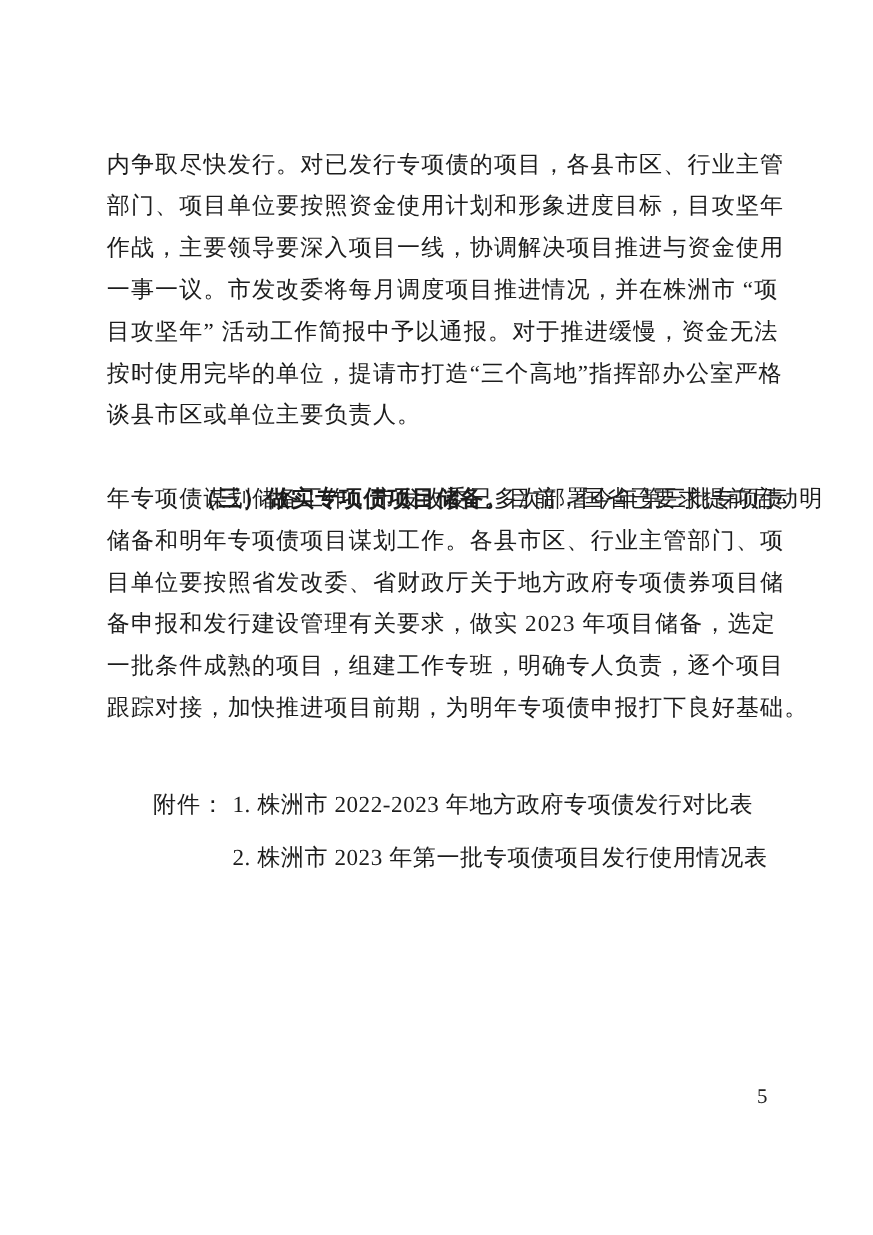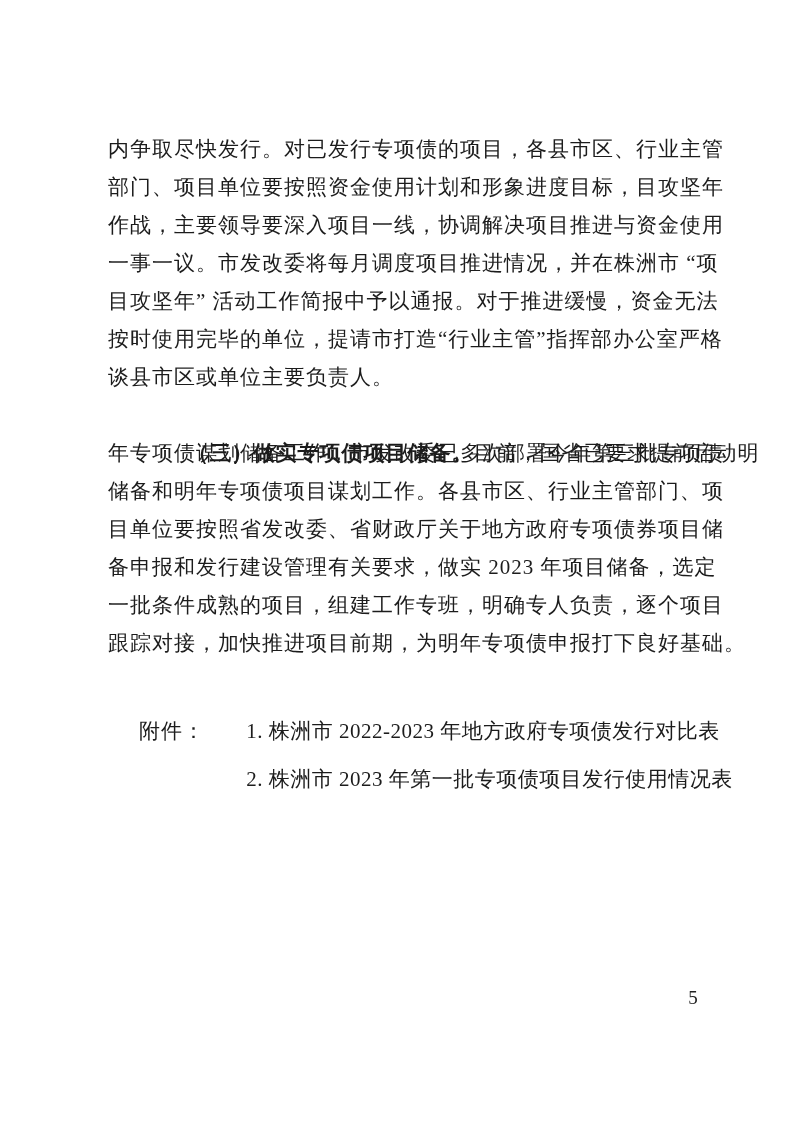--- a/index.html
+++ b/index.html
@@ -24,31 +24,29 @@
     top: 130px;
     left: 97px;
     width: 615px;
     font-size: 21px;
   }
   .line {
     height: 38px;
     line-height: 38px;
     letter-spacing: 1px;
     white-space: pre;
-    margin-left: 11px;
   }
   .indent { padding-left: 42px; }
   .bold-heading { font-weight: bold; }
   .attachments {
     margin-top: 45px;
     padding-left: 42px;
     display: flex;
     align-items: flex-start;
     font-size: 21px;
-    gap: 24px;
   }
   .att-label {
     line-height: 48px;
     white-space: pre;
     letter-spacing: 1px;
     flex: 0 0 auto;
   }
   .att-items { flex: 1 1 auto; }
   .att-items .line {
     height: 48px;
@@ -72,21 +70,21 @@
 <div class="page">
 
   <div class="content">
 
     <div>
         <div class="line">内争取尽快发行。对已发行专项债的项目，各县市区、行业主管</div>
         <div class="line">部门、项目单位要按照资金使用计划和形象进度目标，目攻坚年</div>
         <div class="line">作战，主要领导要深入项目一线，协调解决项目推进与资金使用</div>
         <div class="line">一事一议。市发改委将每月调度项目推进情况，并在株洲市 “项</div>
         <div class="line">目攻坚年” 活动工作简报中予以通报。对于推进缓慢，资金无法</div>
-        <div class="line">按时使用完毕的单位，提请市打造“行业主管”指挥部办公室严格</div>
+        <div class="line">按时使用完毕的单位，提请市打造“三个高地”指挥部办公室严格</div>
         <div class="line">谈县市区或单位主要负责人。</div>
       </div>
 
     <div class="line indent">
       <span class="bold-heading">（三）做实专项债项目储备。</span><span>目前，国省已要求提前启动明</span>
     </div>
 
     <div>
         <div class="line">年专项债谋划储备工作，市发改委已多次部署今年第三批专项债</div>
         <div class="line">储备和明年专项债项目谋划工作。各县市区、行业主管部门、项</div>

